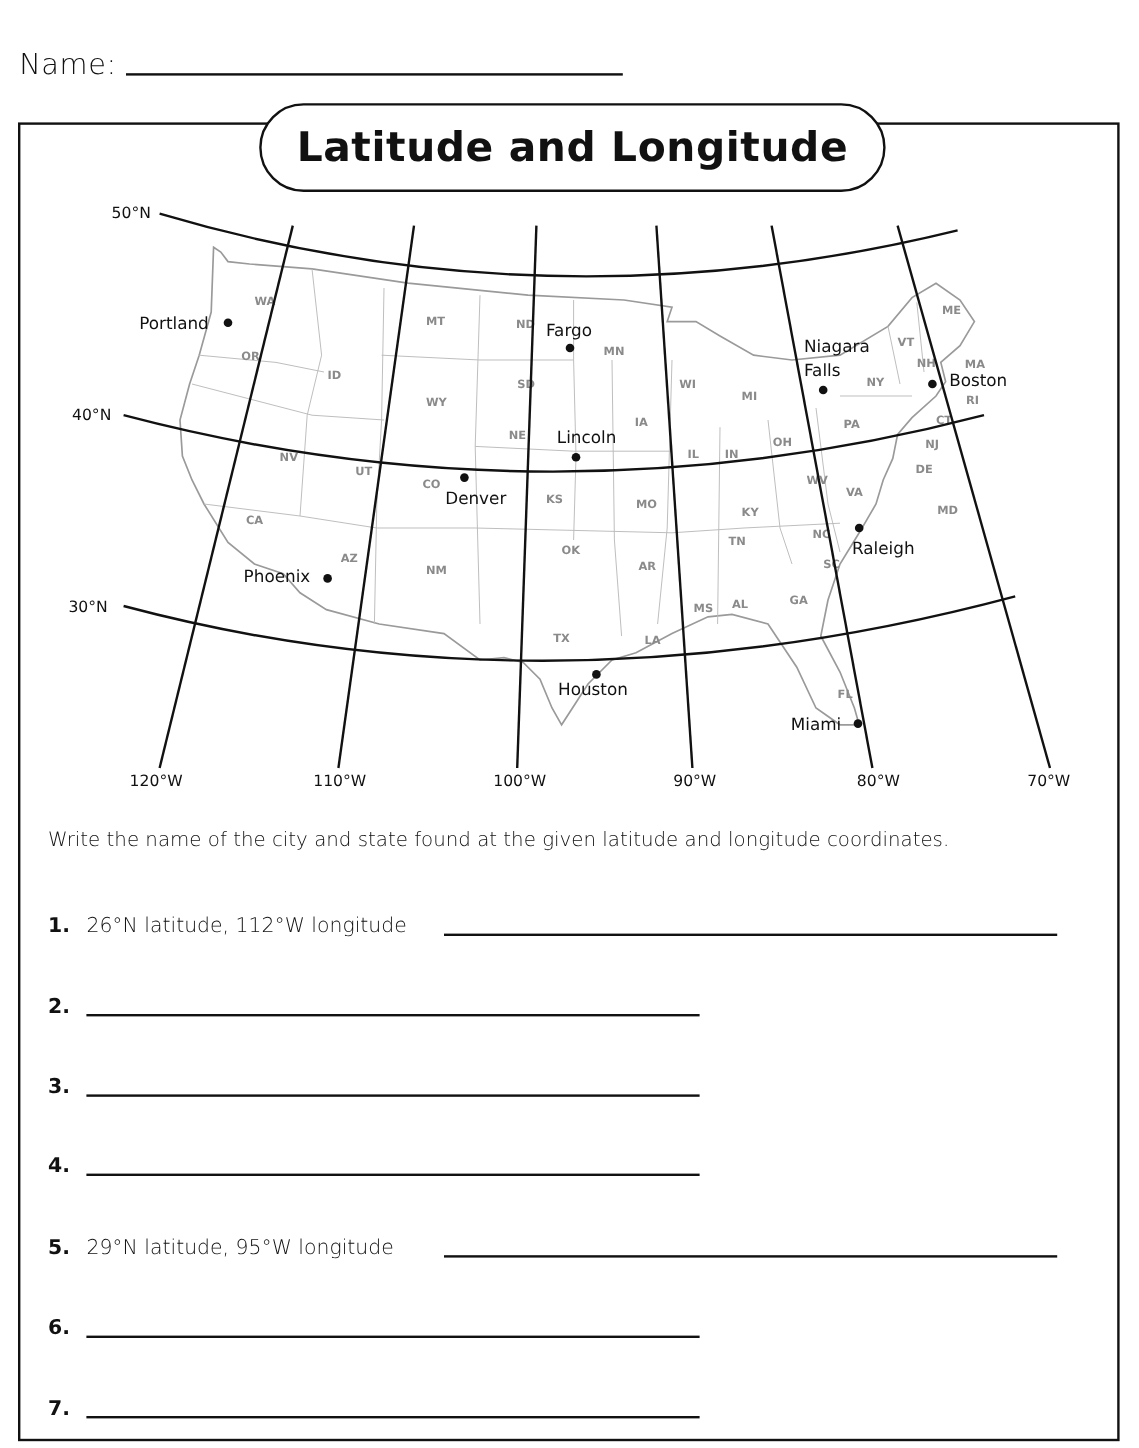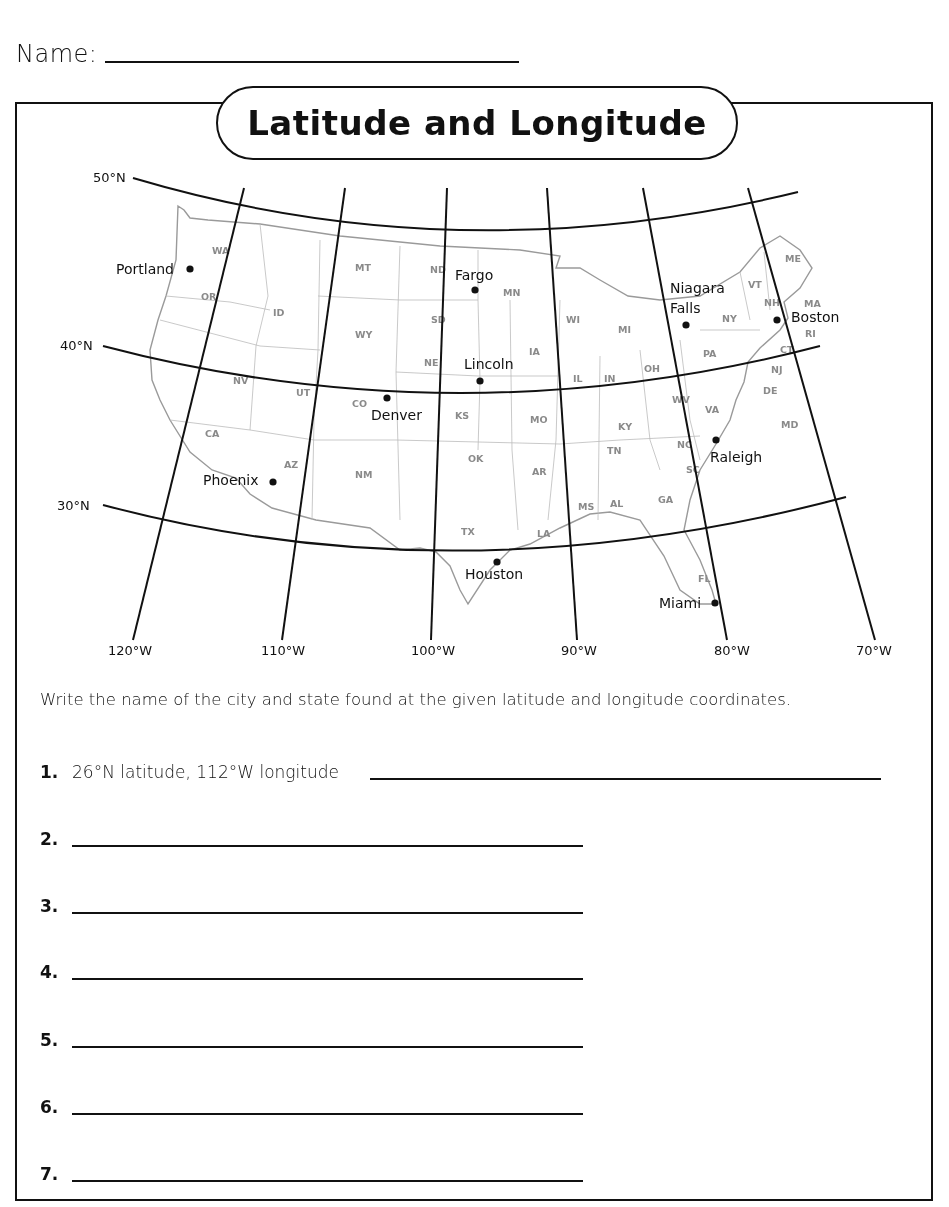--- a/index.html
+++ b/index.html
@@ -198,20 +198,21 @@
     <div class="q" style="top: 896px;">
       <span class="q-num">3.</span>
       <span class="q-line"></span>
     </div>
     <div class="q" style="top: 962px;">
       <span class="q-num">4.</span>
       <span class="q-line"></span>
     </div>
     <div class="q" style="top: 1030px;">
       <span class="q-num">5.</span>
+      <span class="q-text">29°N latitude, 95°W longitude</span>
       <span class="q-line"></span>
     </div>
     <div class="q" style="top: 1097px;">
       <span class="q-num">6.</span>
       <span class="q-line"></span>
     </div>
     <div class="q" style="top: 1164px;">
       <span class="q-num">7.</span>
       <span class="q-line"></span>
     </div>

